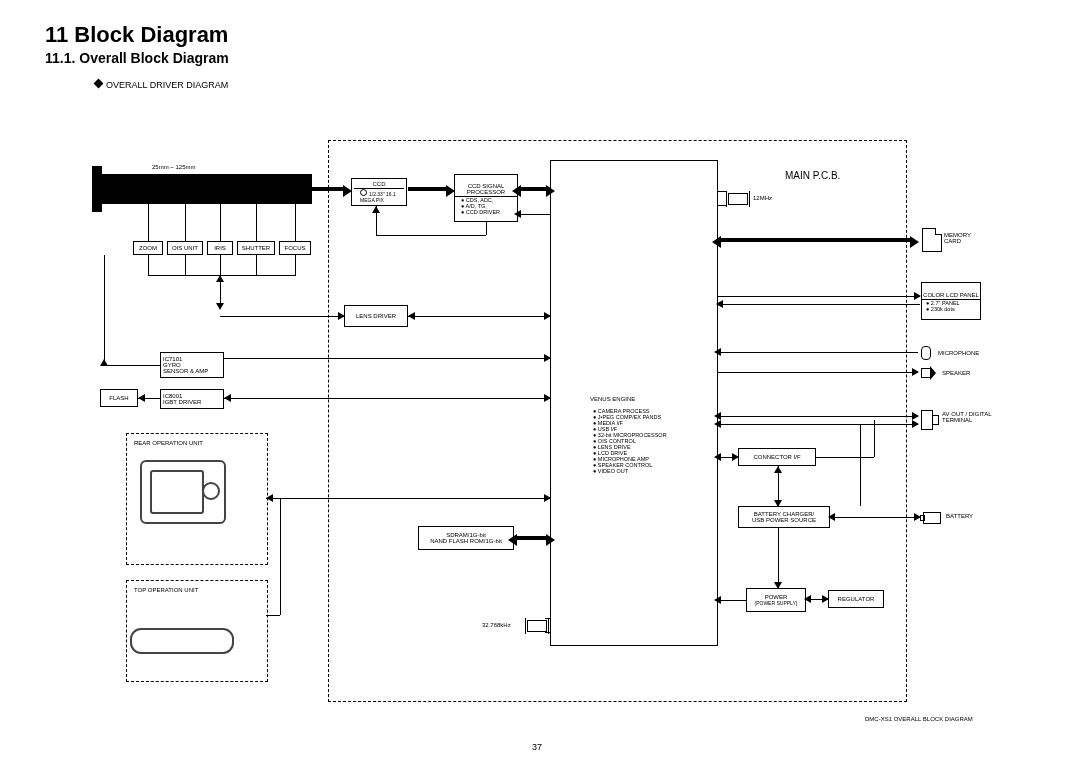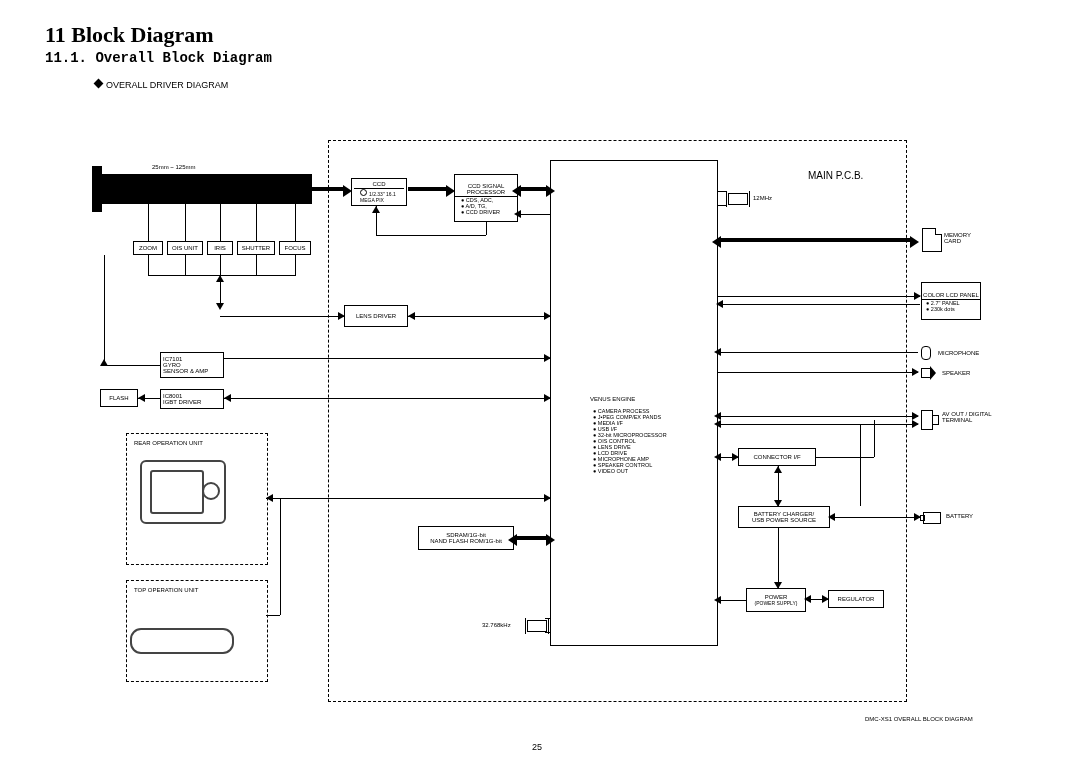--- a/index.html
+++ b/index.html
@@ -5,22 +5,22 @@
   body {
     font-family: Arial, Helvetica, sans-serif;
     background: #fff;
     margin: 0;
     width: 1080px;
     height: 763px;
     position: relative;
     font-size: 10px;
     color: #000;
   }
-  .h1 { font-size: 22px; font-weight: bold; position: absolute; font-family: Liberation Serif, serif; }
-  .h2 { font-size: 14px; font-weight: bold; position: absolute; font-family: Liberation Mono, monospace; }
+  .h1 { font-size: 22px; font-weight: bold; position: absolute; }
+  .h2 { font-size: 14px; font-weight: bold; position: absolute; }
   .subhdr { position: absolute; font-size: 9px; }
   .diamond {
     display: inline-block; width: 7px; height: 7px; background:#000; transform: rotate(45deg); margin-right:4px; vertical-align:1px;
   }
   .box {
     position: absolute;
     border: 1px solid #000;
     background: #fff;
     font-size: 6px;
     text-align: center;
@@ -106,21 +106,21 @@
 </head>
 <body>
 
 <div class="h1" style="left:45px; top:22px;">11 Block Diagram</div>
 <div class="h2" style="left:45px; top:50px;">11.1.   Overall Block Diagram</div>
 <div class="subhdr" style="left:95px; top:80px;">
   <span class="diamond"></span><span>OVERALL DRIVER DIAGRAM</span>
 </div>
 
 <div class="dashdot-border" style="left:328px; top:140px; width:577px; height:560px;"></div>
-<div class="bigtitle" style="left:808px; top:170px;">MAIN P.C.B.</div>
+<div class="bigtitle" style="left:785px; top:170px;">MAIN P.C.B.</div>
 
 <div class="lens-handle"></div>
 <div class="lens-body"></div>
 <div class="lbl-sm" style="left:152px; top:164px; color:#000;">25mm ~ 125mm</div>
 
 <div class="box" style="left:133px; top:241px; width:30px; height:14px;">ZOOM</div>
 <div class="box" style="left:167px; top:241px; width:36px; height:14px;">OIS UNIT</div>
 <div class="box" style="left:207px; top:241px; width:26px; height:14px;">IRIS</div>
 <div class="box" style="left:237px; top:241px; width:38px; height:14px;">SHUTTER</div>
 <div class="box" style="left:279px; top:241px; width:32px; height:14px;">FOCUS</div>
@@ -320,13 +320,13 @@
 <div class="arrow-d" style="left:774px; top:582px;"></div>
 <div class="hline" style="left:718px; top:600px; width:28px;"></div>
 <div class="arrow-l" style="left:714px; top:596px;"></div>
 
 <div class="box" style="left:828px; top:590px; width:56px; height:18px;">REGULATOR</div>
 <div class="hline" style="left:806px; top:599px; width:22px;"></div>
 <div class="arrow-l" style="left:804px; top:595px;"></div>
 <div class="arrow-r" style="left:822px; top:595px;"></div>
 
 <div class="lbl-sm" style="left:865px; top:716px;">DMC-XS1 OVERALL BLOCK DIAGRAM</div>
-<div class="page-num" style="left:532px; top:742px;">25</div>
+<div class="page-num" style="left:532px; top:742px;">37</div>
 
 </body></html>

